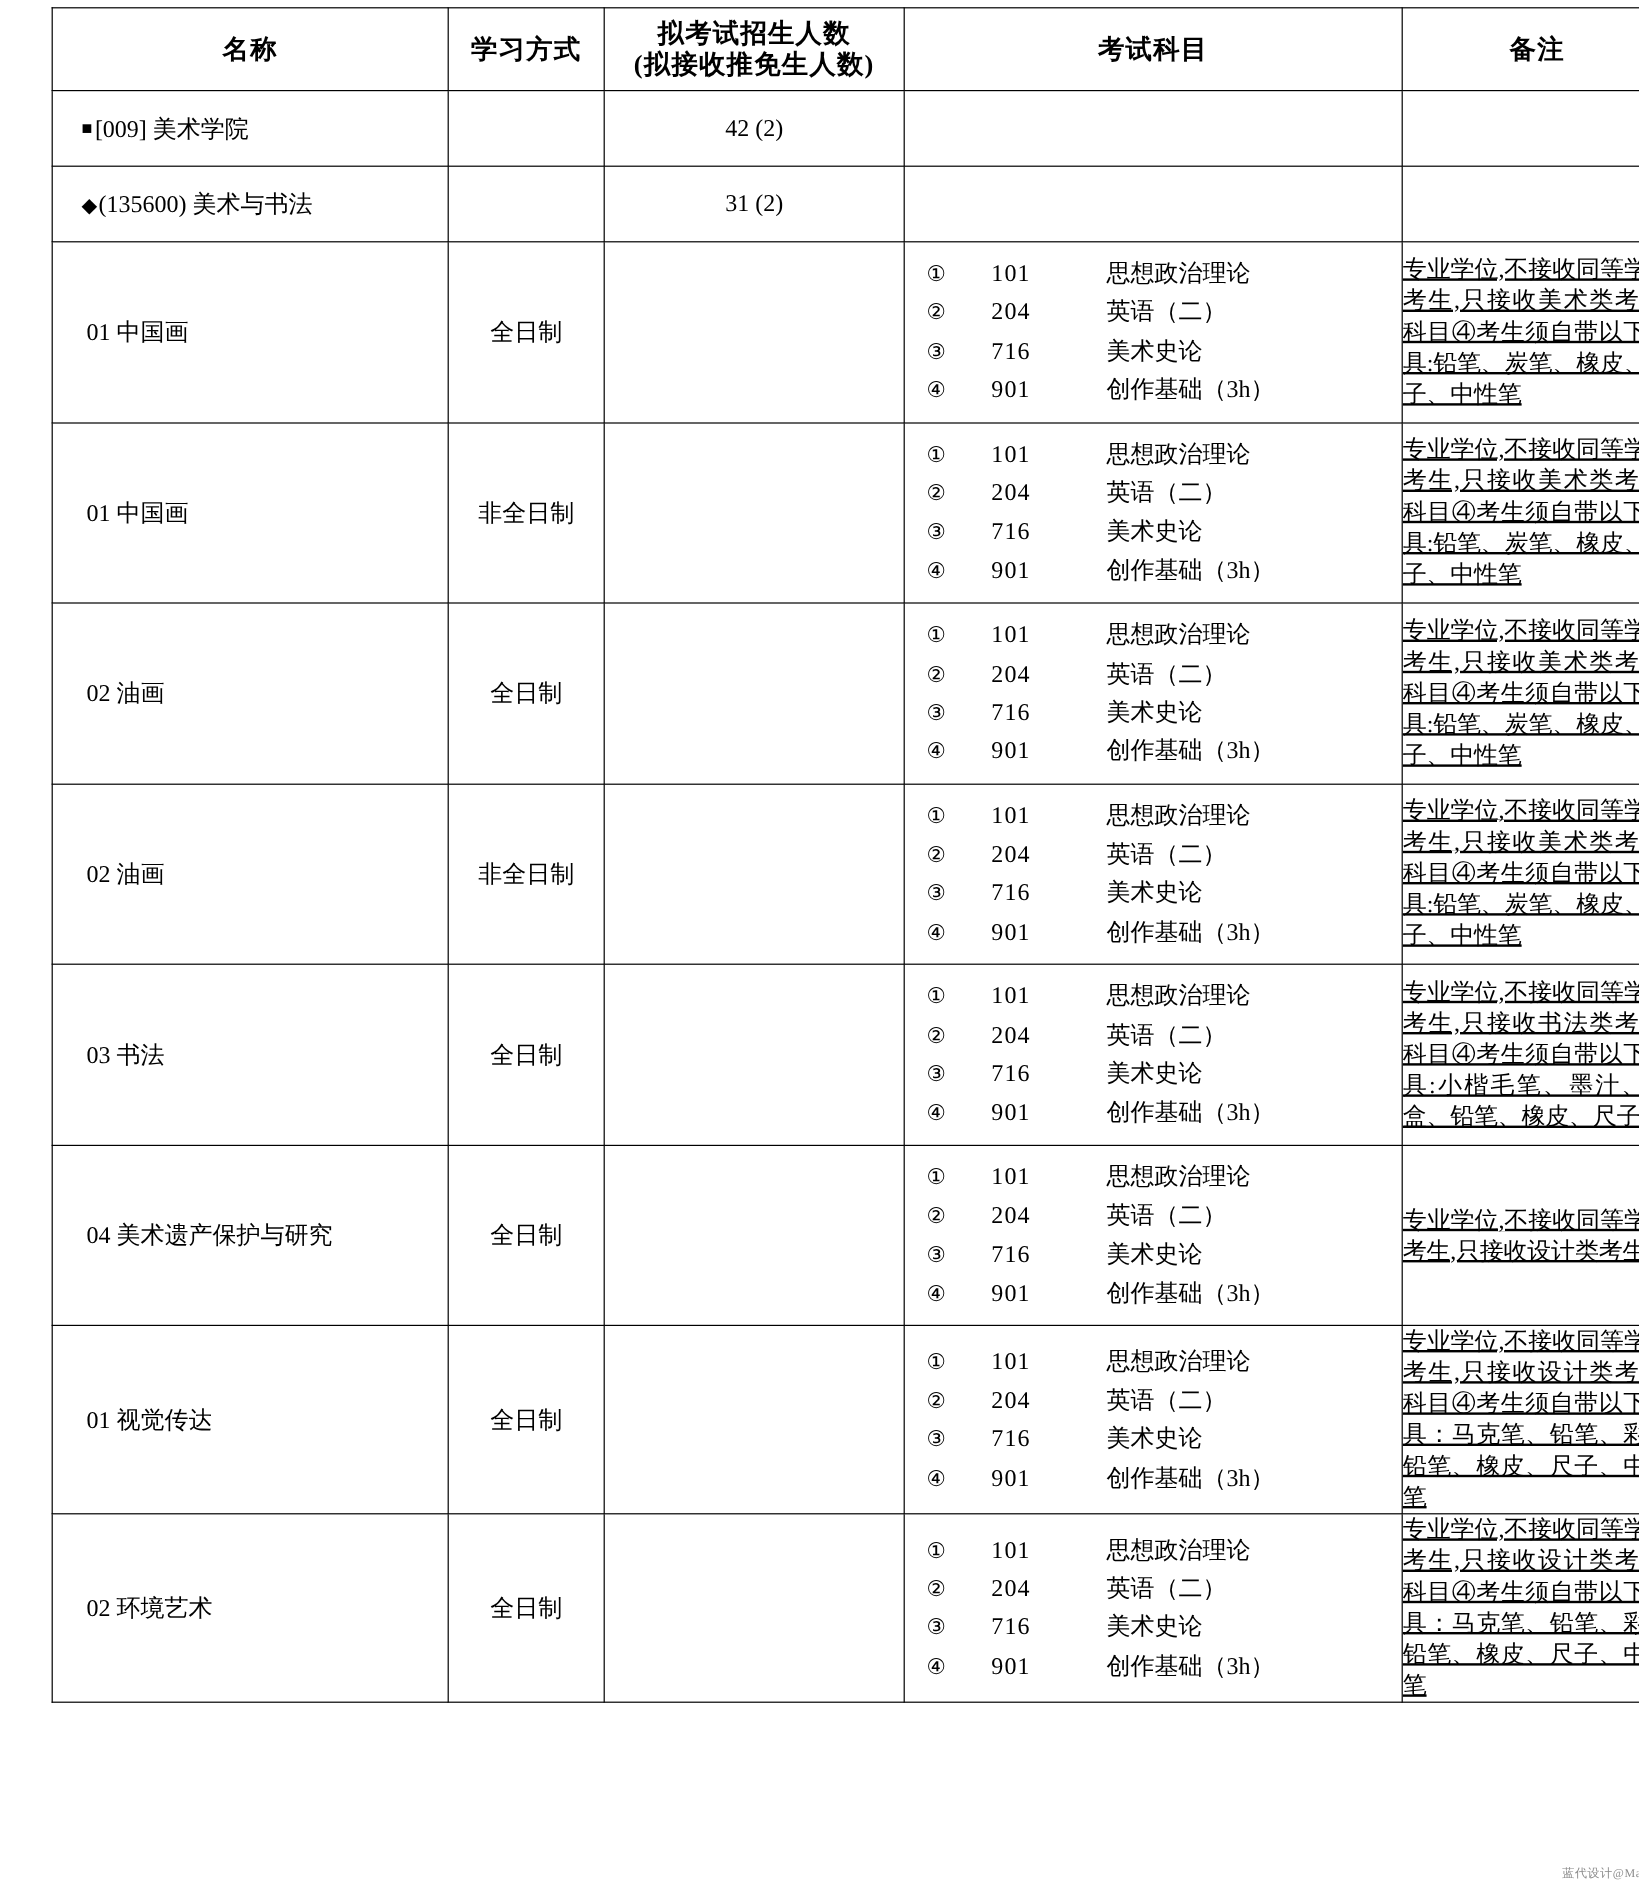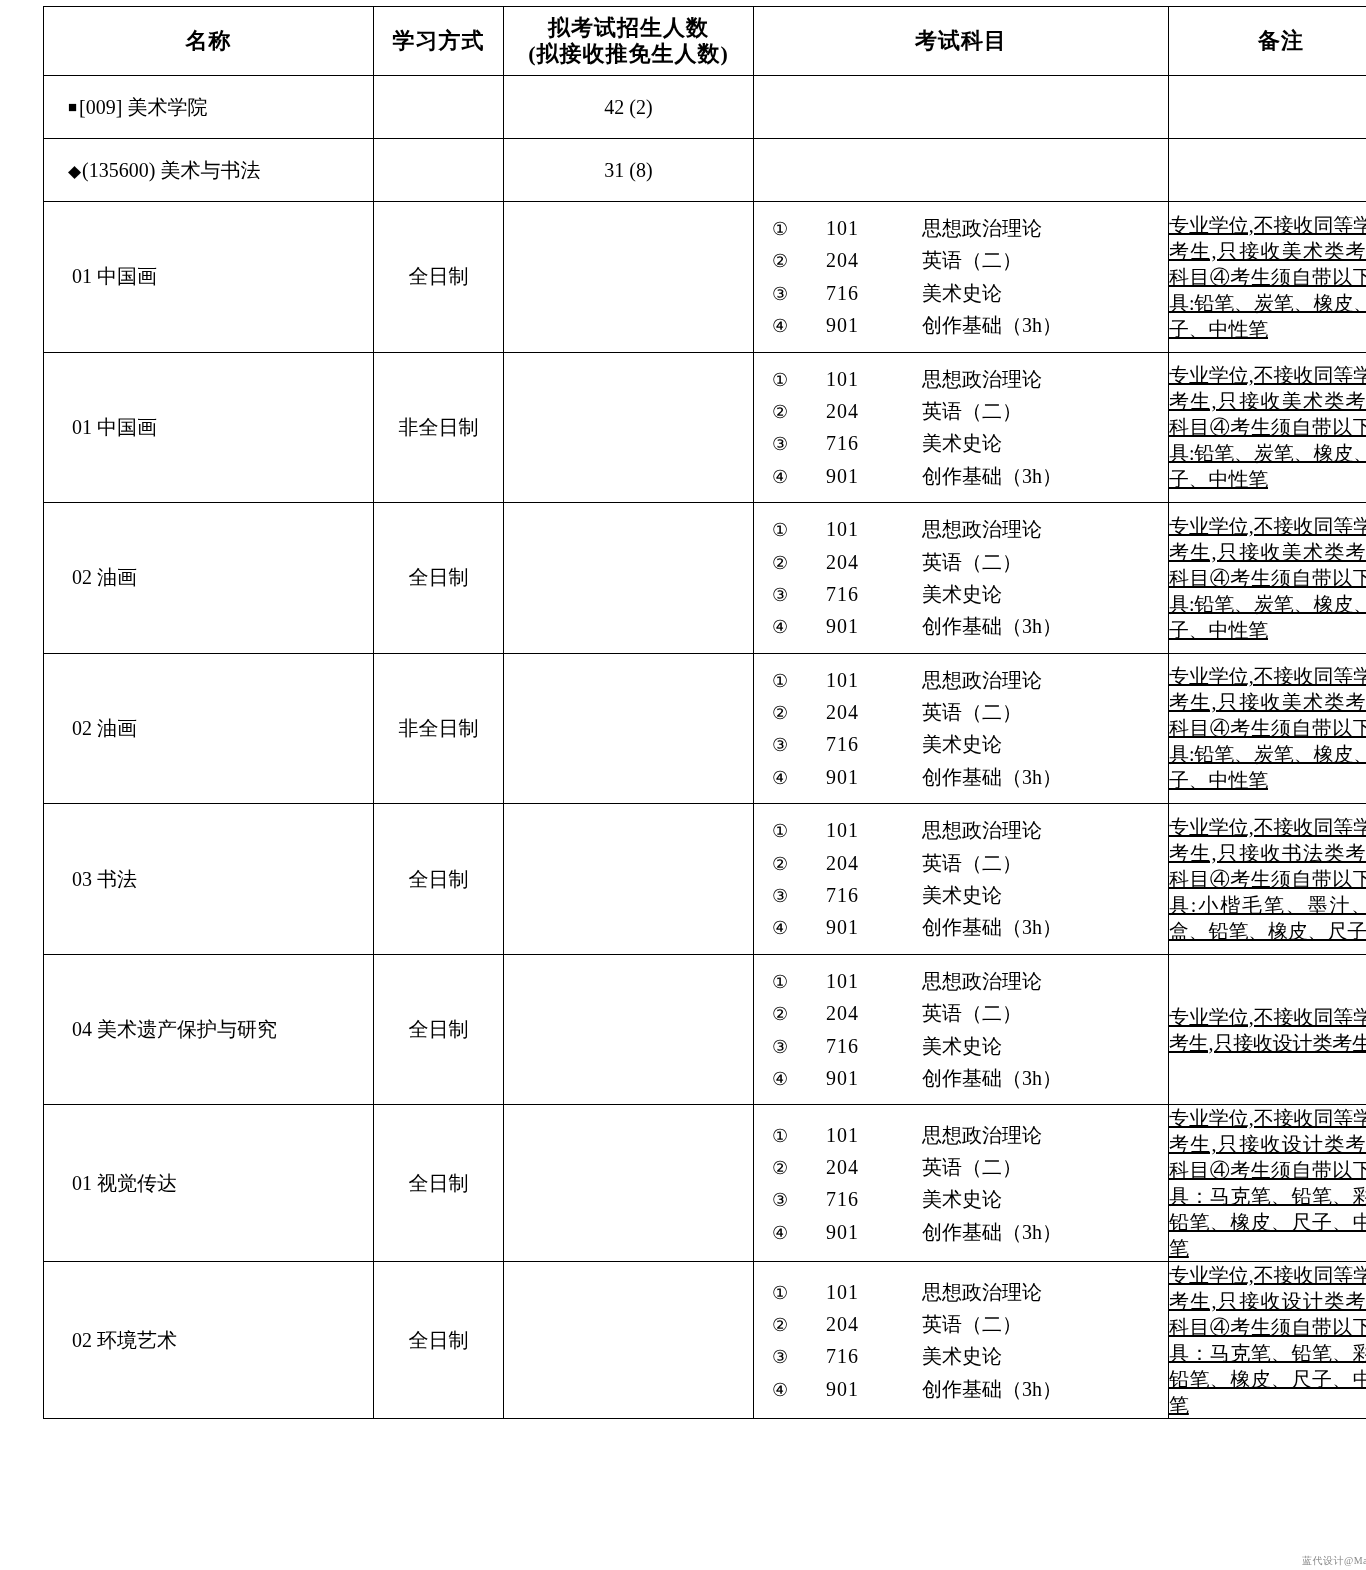--- a/index.html
+++ b/index.html
@@ -164,21 +164,21 @@
         <tr class="grp">
           <td class="name"><span class="marker-sq">■</span><span>[009] 美术学院</span></td>
           <td class="mode"></td>
           <td class="quota">42 (2)</td>
           <td></td>
           <td class="note mid"></td>
         </tr>
         <tr class="grp">
           <td class="name"><span class="marker-di">◆</span><span>(135600) 美术与书法</span></td>
           <td class="mode"></td>
-          <td class="quota">31 (8)</td>
+          <td class="quota">31 (2)</td>
           <td></td>
           <td class="note mid"></td>
         </tr>
         <tr class="row">
           <td class="name"><span>01 中国画</span></td>
           <td class="mode">全日制</td>
           <td class="quota"></td>
           <td>
             <div class="subjects">
               <div class="subj-line">

